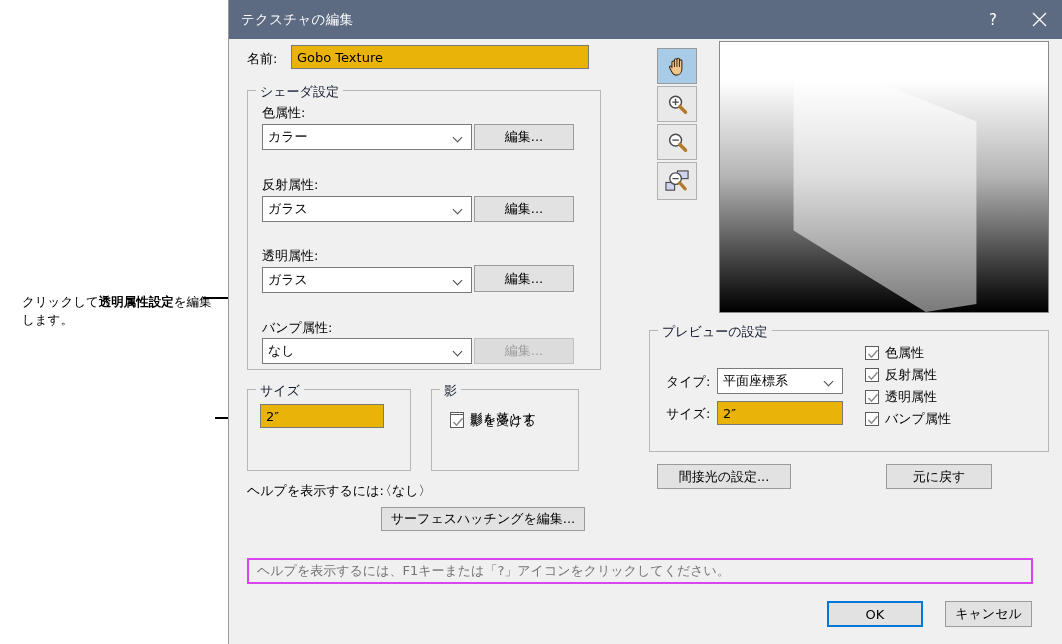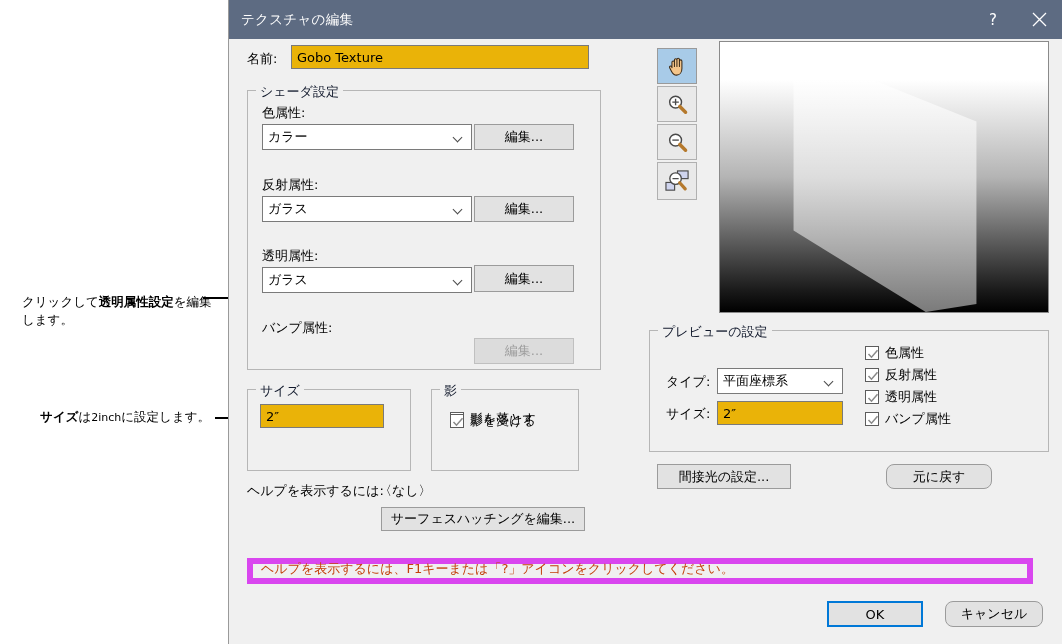--- a/index.html
+++ b/index.html
@@ -105,42 +105,39 @@
   }
   .preview .grad{
     position:absolute;inset:0;
     background:linear-gradient(to bottom,#ffffff 0%,#ffffff 14%,#b4b4b4 50%,#1a1a1a 92%,#000 100%);
   }
   .preview .plane{
     position:absolute;left:0;top:0;width:100%;height:100%;
   }
 
   .statusbar{
-    position:absolute;border:6px solid #d946ef;background:#f0f0f0;
-    box-sizing:border-box;display:flex;align-items:flex-end;padding-left:8px;
-    font-size:13px;color:#c2410c;
+    position:absolute;border:2px solid #d946ef;background:#f0f0f0;
+    box-sizing:border-box;display:flex;align-items:center;padding-left:8px;
+    font-size:13px;color:#737373;
   }
 </style>
 </head>
 <body>
 
 <div class="page">
 
   <div class="callout" style="left:22px;top:293px;width:195px;">
     <span>クリックして</span><b>透明属性設定</b><span>を編集</span><br>
     <span>します。</span>
   </div>
   <div class="elbow" style="left:203px;top:297px;width:320px;height:12px;">
     <div class="h" style="width:320px;top:0;"></div>
     <div class="v" style="left:318px;top:-23px;height:25px;"></div>
   </div>
 
-  <div class="callout" style="left:30px;top:408px;width:180px;text-align:right;">
-    <b>サイズ</b><span>は</span><span style="font-size:11px">2inch</span><span>に設定します。</span>
-  </div>
   <div class="callout-line" style="left:215px;top:417px;width:60px;"></div>
 
   <div class="dialog">
 
     <div class="titlebar">
       <div class="title">テクスチャの編集</div>
       <div class="tb-btn tb-help">
         <span>?</span>
       </div>
       <div class="tb-btn tb-close">
@@ -180,20 +177,24 @@
     <div class="lbl" style="left:33px;top:247px;">透明属性:</div>
     <div class="combo" style="left:33px;top:267px;width:210px;height:26px;">
       <span>ガラス</span>
       <span class="chev"></span>
     </div>
     <div class="btn" style="left:245px;top:265px;width:100px;height:27px;">
       <span>編集...</span>
     </div>
 
     <div class="lbl" style="left:33px;top:319px;">バンプ属性:</div>
+    <div class="combo" style="left:33px;top:338px;width:210px;height:26px;">
+      <span>なし</span>
+      <span class="chev"></span>
+    </div>
     <div class="btn disabled" style="left:245px;top:338px;width:100px;height:26px;">
       <span>編集...</span>
     </div>
 
     <div class="group" style="left:18px;top:389px;width:164px;height:82px;">
       <div class="gtitle">サイズ</div>
     </div>
     <div class="textbox" style="left:31px;top:404px;width:124px;height:24px;">
       <span>2″</span>
     </div>
@@ -307,29 +308,29 @@
         <svg width="12" height="12" viewBox="0 0 12 12" aria-hidden="true">
           <path d="M1.5 6 L4.5 9.2 L10.5 2.2" stroke="#8a8a8a" stroke-width="1.5" fill="none"></path>
         </svg>
       </span>
       <span class="txt">バンプ属性</span>
     </div>
 
     <div class="btn" style="left:428px;top:464px;width:134px;height:25px;">
       <span>間接光の設定...</span>
     </div>
-    <div class="btn" style="left:657px;top:464px;width:106px;height:25px;border-radius:8px;">
+    <div class="btn" style="left:657px;top:464px;width:106px;height:25px;">
       <span>元に戻す</span>
     </div>
 
     <div class="statusbar" style="left:18px;top:558px;width:786px;height:26px;">
       <span>ヘルプを表示するには、F1キーまたは「?」アイコンをクリックしてください。</span>
     </div>
 
     <div class="btn primary" style="left:598px;top:601px;width:96px;height:26px;">
       <span>OK</span>
     </div>
-    <div class="btn" style="left:716px;top:601px;width:98px;height:26px;border-radius:8px;">
+    <div class="btn" style="left:716px;top:601px;width:87px;height:26px;">
       <span>キャンセル</span>
     </div>
 
   </div>
 </div>
 
 </body></html>

